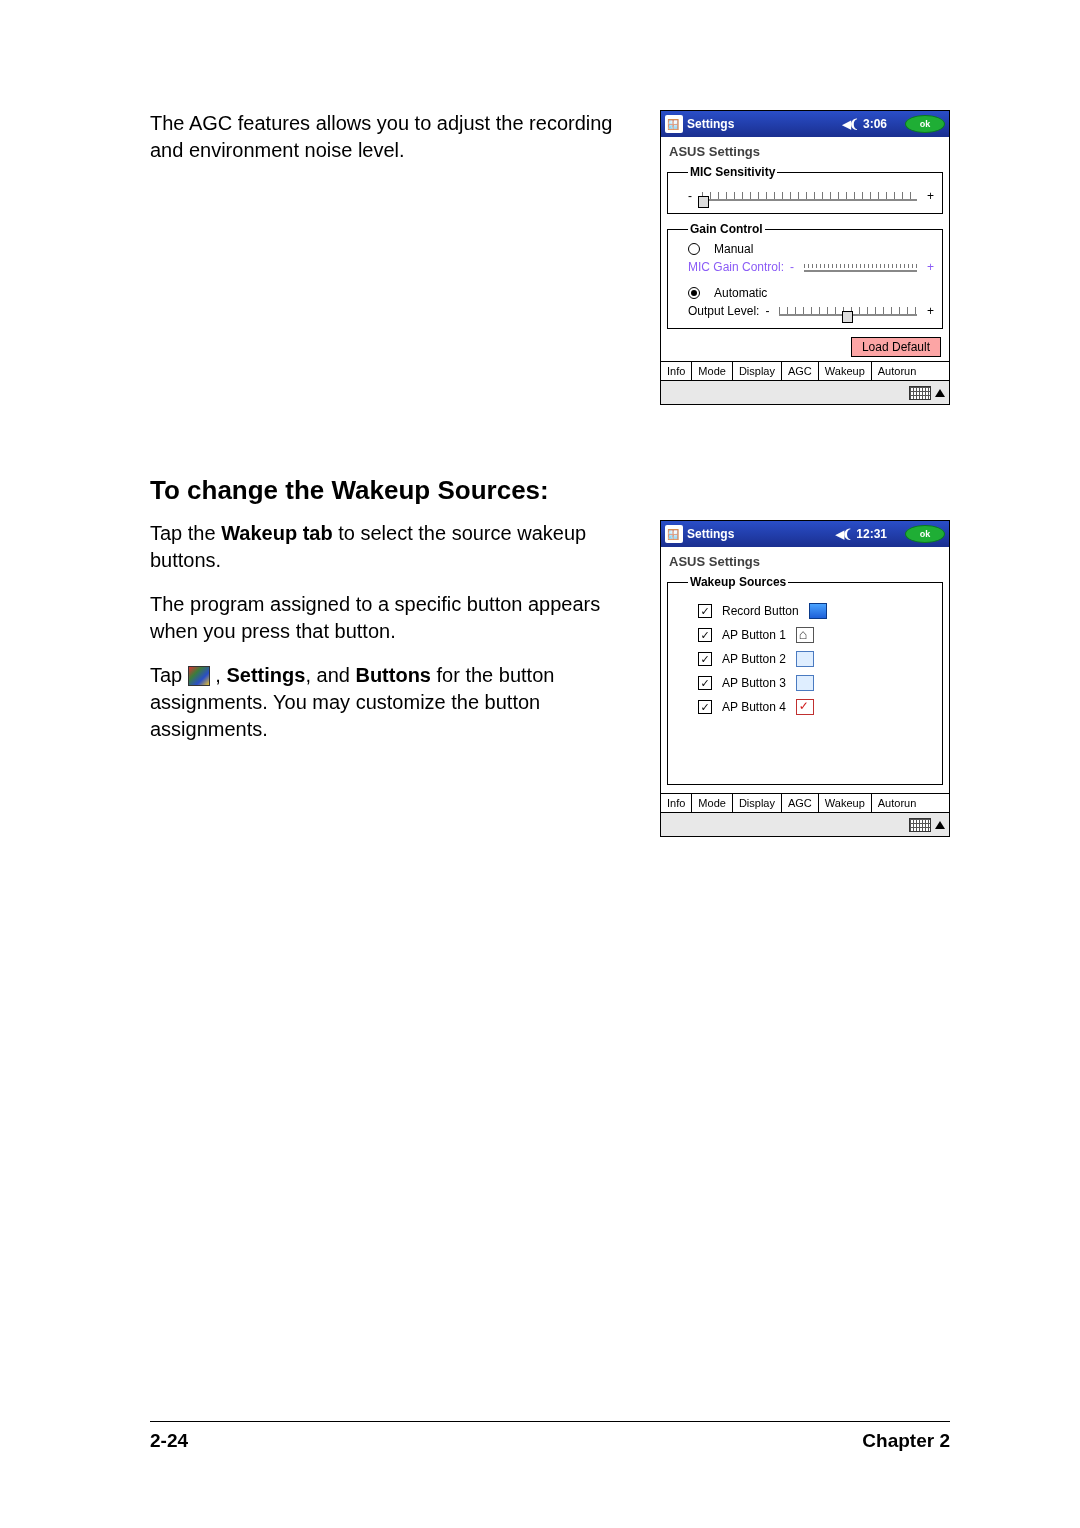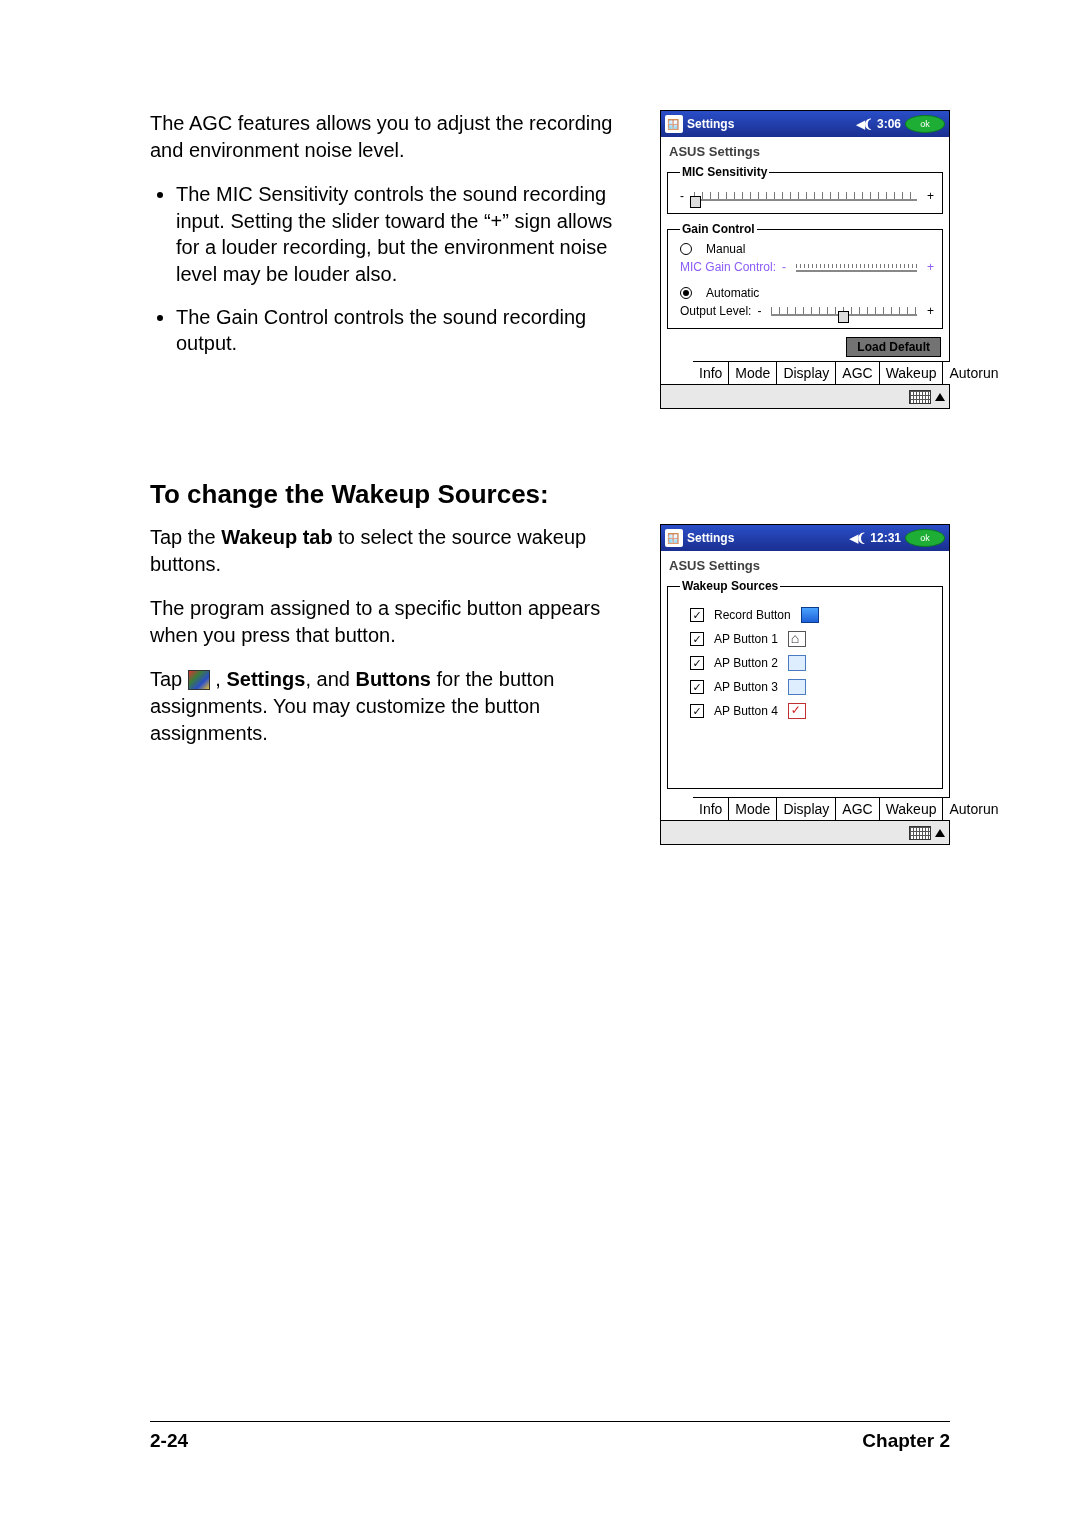--- a/index.html
+++ b/index.html
@@ -63,37 +63,38 @@
     display:inline-flex;align-items:center;justify-content:center;
     font-size:10px;color:#000;
     border-radius:2px;
   }
   .speaker::before { content:"◀"; font-size:11px; }
   .speaker { display:inline-flex;align-items:center; }
   .speaker .waves::before{content:"❨";font-size:12px;margin-left:-2px;}
   .ok-btn {
     width:40px;height:18px;border-radius:50%;
     background:#1fae35;color:#fff;display:inline-flex;
-    align-items:center;justify-content:center;font-size:9px;font-weight:normal;
+    align-items:center;justify-content:center;font-size:9px;font-weight:bold;
     border:1px solid #0a7a20;
+    margin-left:14px;
   }
   .ppc-body {
     padding: 4px 6px 0 6px;
     background:#fff;
   }
   .app-title {
     color: #404040;
     font-weight: bold;
     font-size:13px;
     margin: 3px 0 6px 2px;
   }
   fieldset {
     border:1px solid #000;
     margin:0 0 8px 0;
-    padding:6px 8px 8px 12px;
+    padding:6px 8px 8px 20px;
     font-size:12px;
   }
   legend { font-weight:bold; padding:0 2px; }
   .slider-row { display:flex;align-items:center;gap:6px;margin-top:2px; }
   .slider {
     flex:1;height:18px;position:relative;
   }
   .slider .track{position:absolute;left:4px;right:4px;top:12px;height:2px;background:#888;}
   .slider .ticks{position:absolute;left:4px;right:4px;top:5px;height:8px;
     background-image: repeating-linear-gradient(to right,#777 0 1px,transparent 1px 8px);
@@ -106,27 +107,26 @@
     background:#ddd;border:1px solid #000;left:0;}
   .slider.center .thumb{left:calc(50% - 6px);}
   .radio{display:flex;align-items:center;gap:14px;margin-bottom:2px;}
   .radio .dot{width:12px;height:12px;border:1px solid #000;border-radius:50%;display:inline-flex;align-items:center;justify-content:center;}
   .radio.selected .dot::after{content:"";width:6px;height:6px;background:#000;border-radius:50%;}
   .disabled{color:#8b5cf6;}
   .load-default {
     text-align:right;margin:2px 2px 4px 0;
   }
   .load-default button{
-    font-family:inherit;font-size:12px;font-weight:bold;
-    padding:2px 10px;background:#737373;border:1px solid #000;text-align:right;
+    font-family:inherit;font-size:12px;font-weight:normal;
+    padding:2px 10px;background:#fca5a5;border:1px solid #000;text-align:right;
   }
   .tabs{
     display:flex;border-top:1px solid #000;
-    font-size:14px;
-    margin-left:32px;
+    font-size:11px;
   }
   .tabs .tab{
     border-right:1px solid #000;padding:3px 6px;background:#fff;cursor:pointer;
   }
   .tabs .tab:last-child{border-right:none;}
   .sip-bar{
     height:24px;border-top:1px solid #000;background:#e8e8e8;
     display:flex;align-items:center;justify-content:flex-end;padding:0 4px;gap:4px;
   }
   .kbd-icon{width:22px;height:14px;border:1px solid #333;background:#fff;
@@ -160,24 +160,20 @@
   }
 </style>
 </head>
 <body>
 
 <div class="page">
 
   <div class="two-col">
     <div class="left">
       <p>The AGC features allows you to adjust the recording and environment noise level.</p>
-      <ul class="bulleted">
-        <li>The MIC Sensitivity controls the sound recording input. Setting the slider toward the “+” sign allows for a louder recording, but the environment noise level may be louder also.</li>
-        <li>The Gain Control controls the sound recording output.</li>
-      </ul>
     </div>
 
     <div class="right">
       <div class="ppc">
         <div class="ppc-titlebar">
           <span class="start-flag">🪟</span>
           <span>Settings</span>
           <span class="spacer"></span>
           <span class="speaker">
               <span></span>

